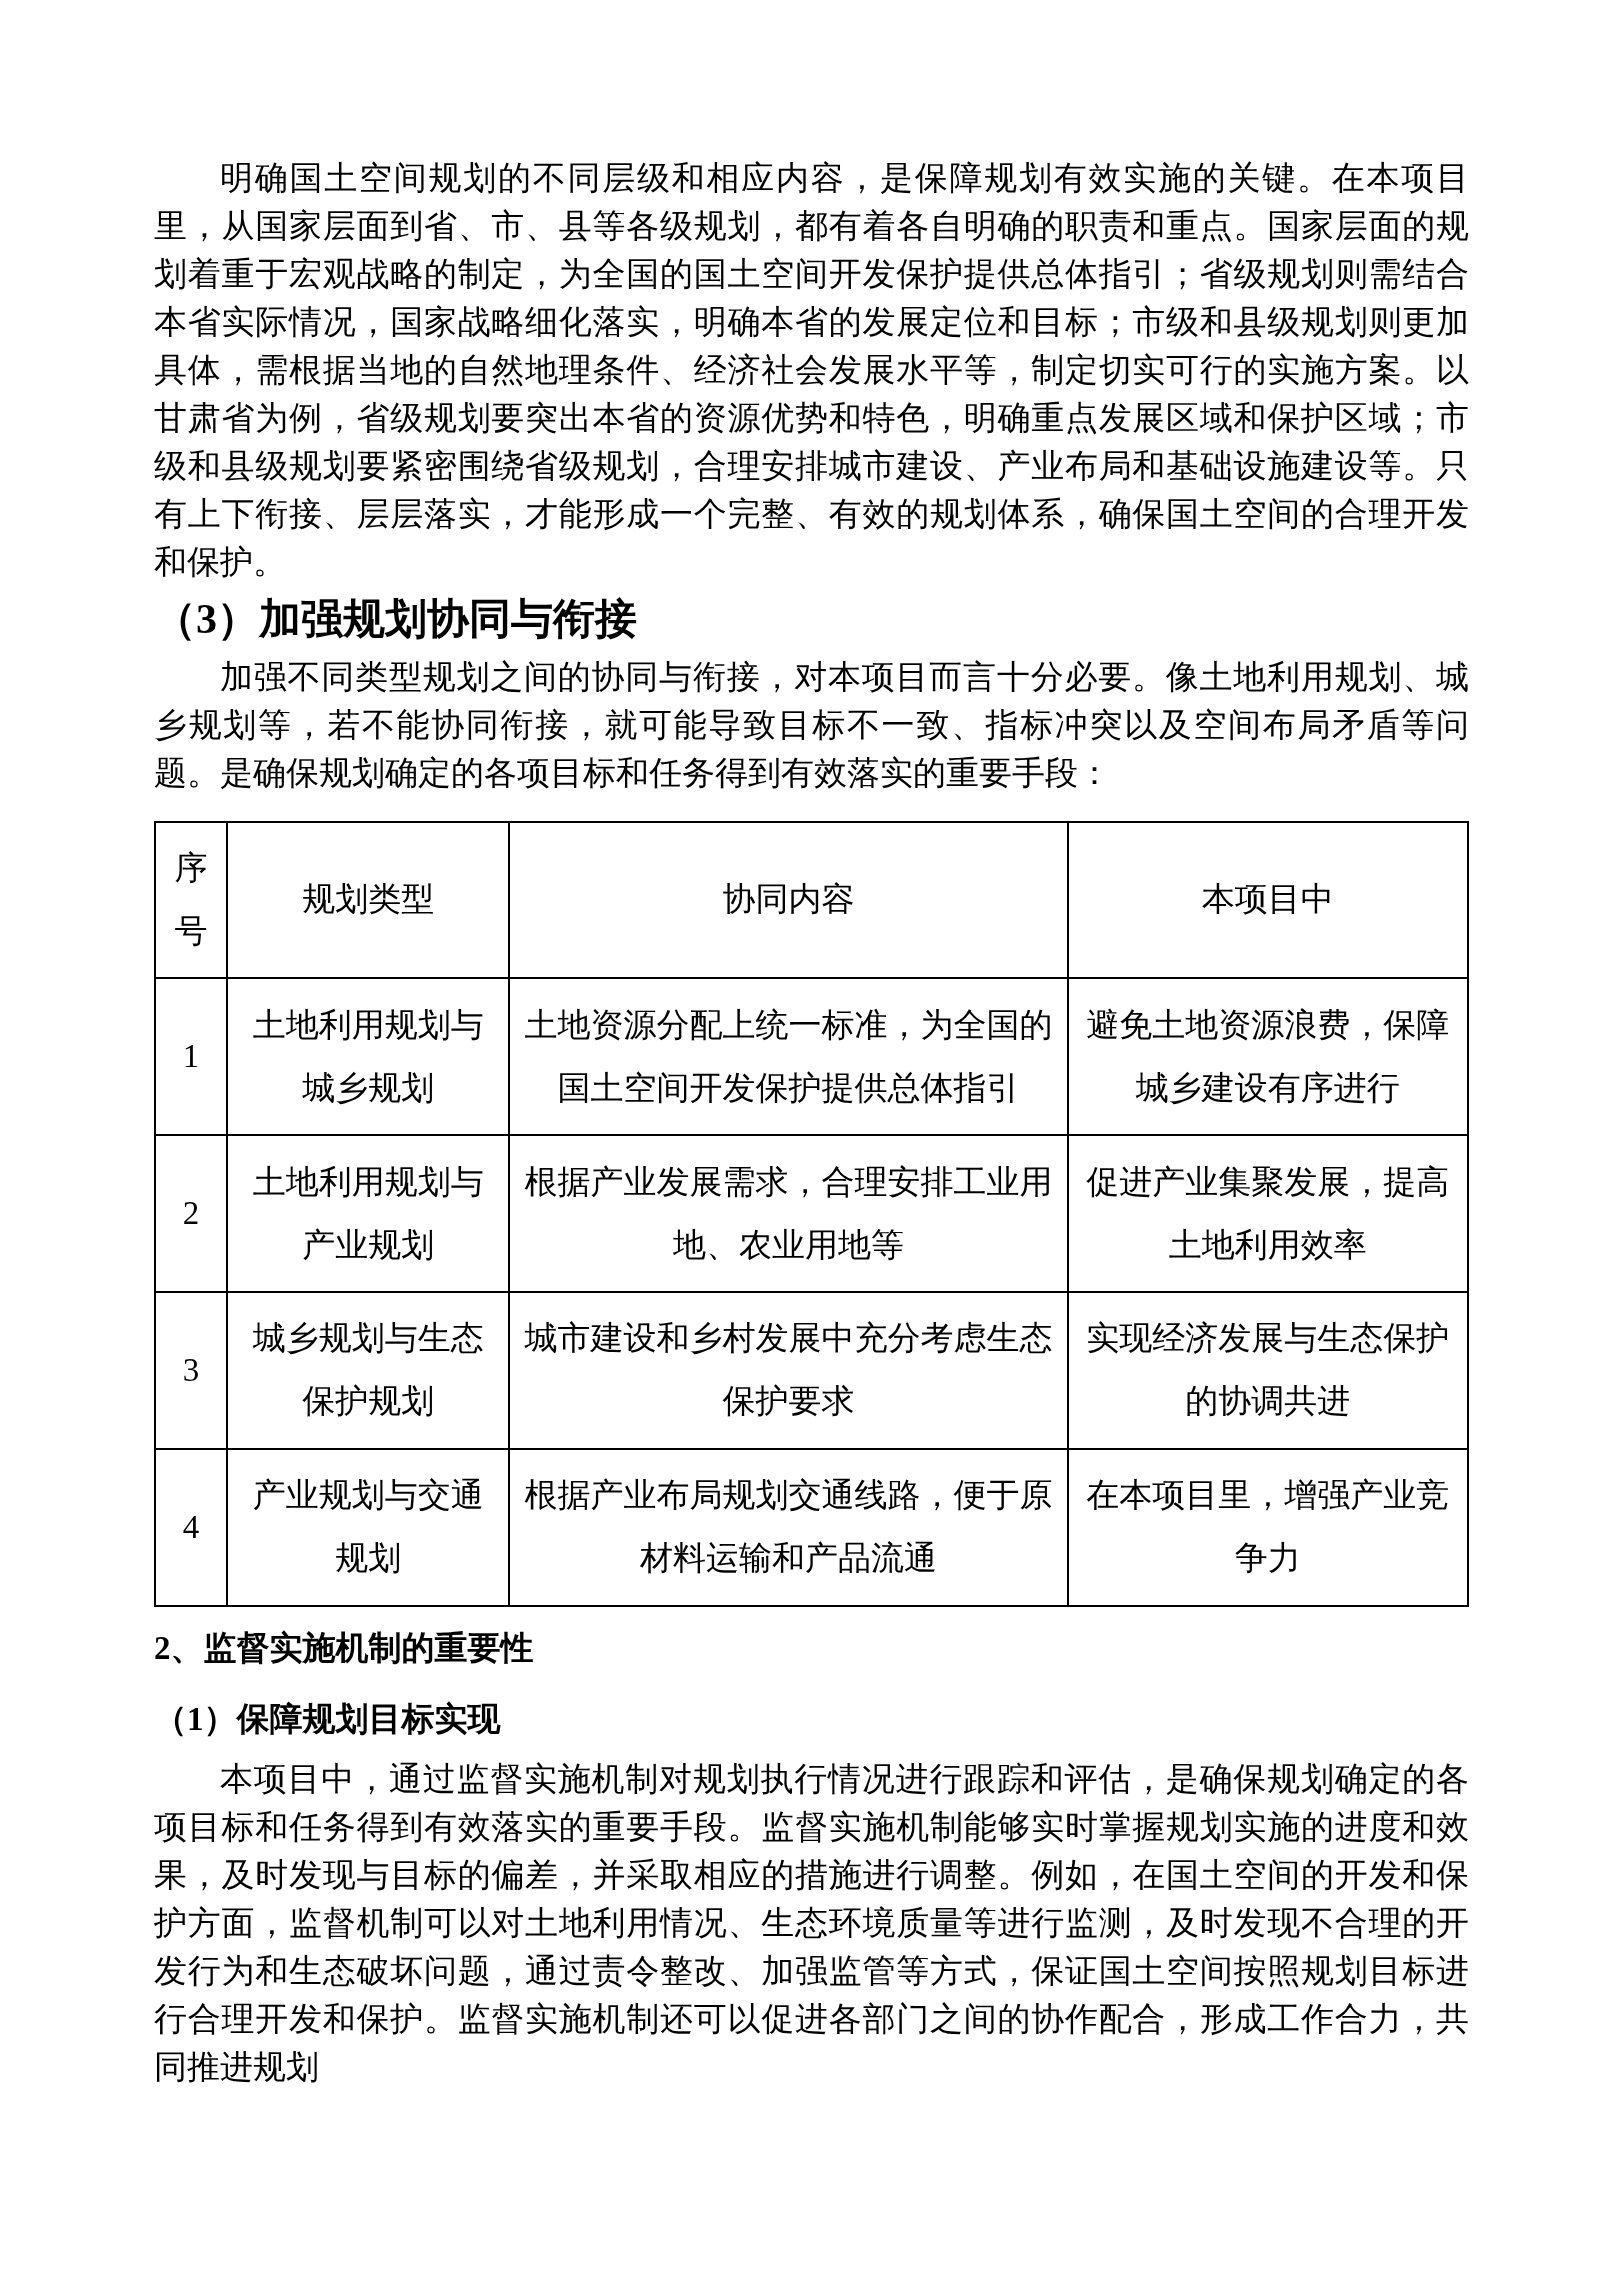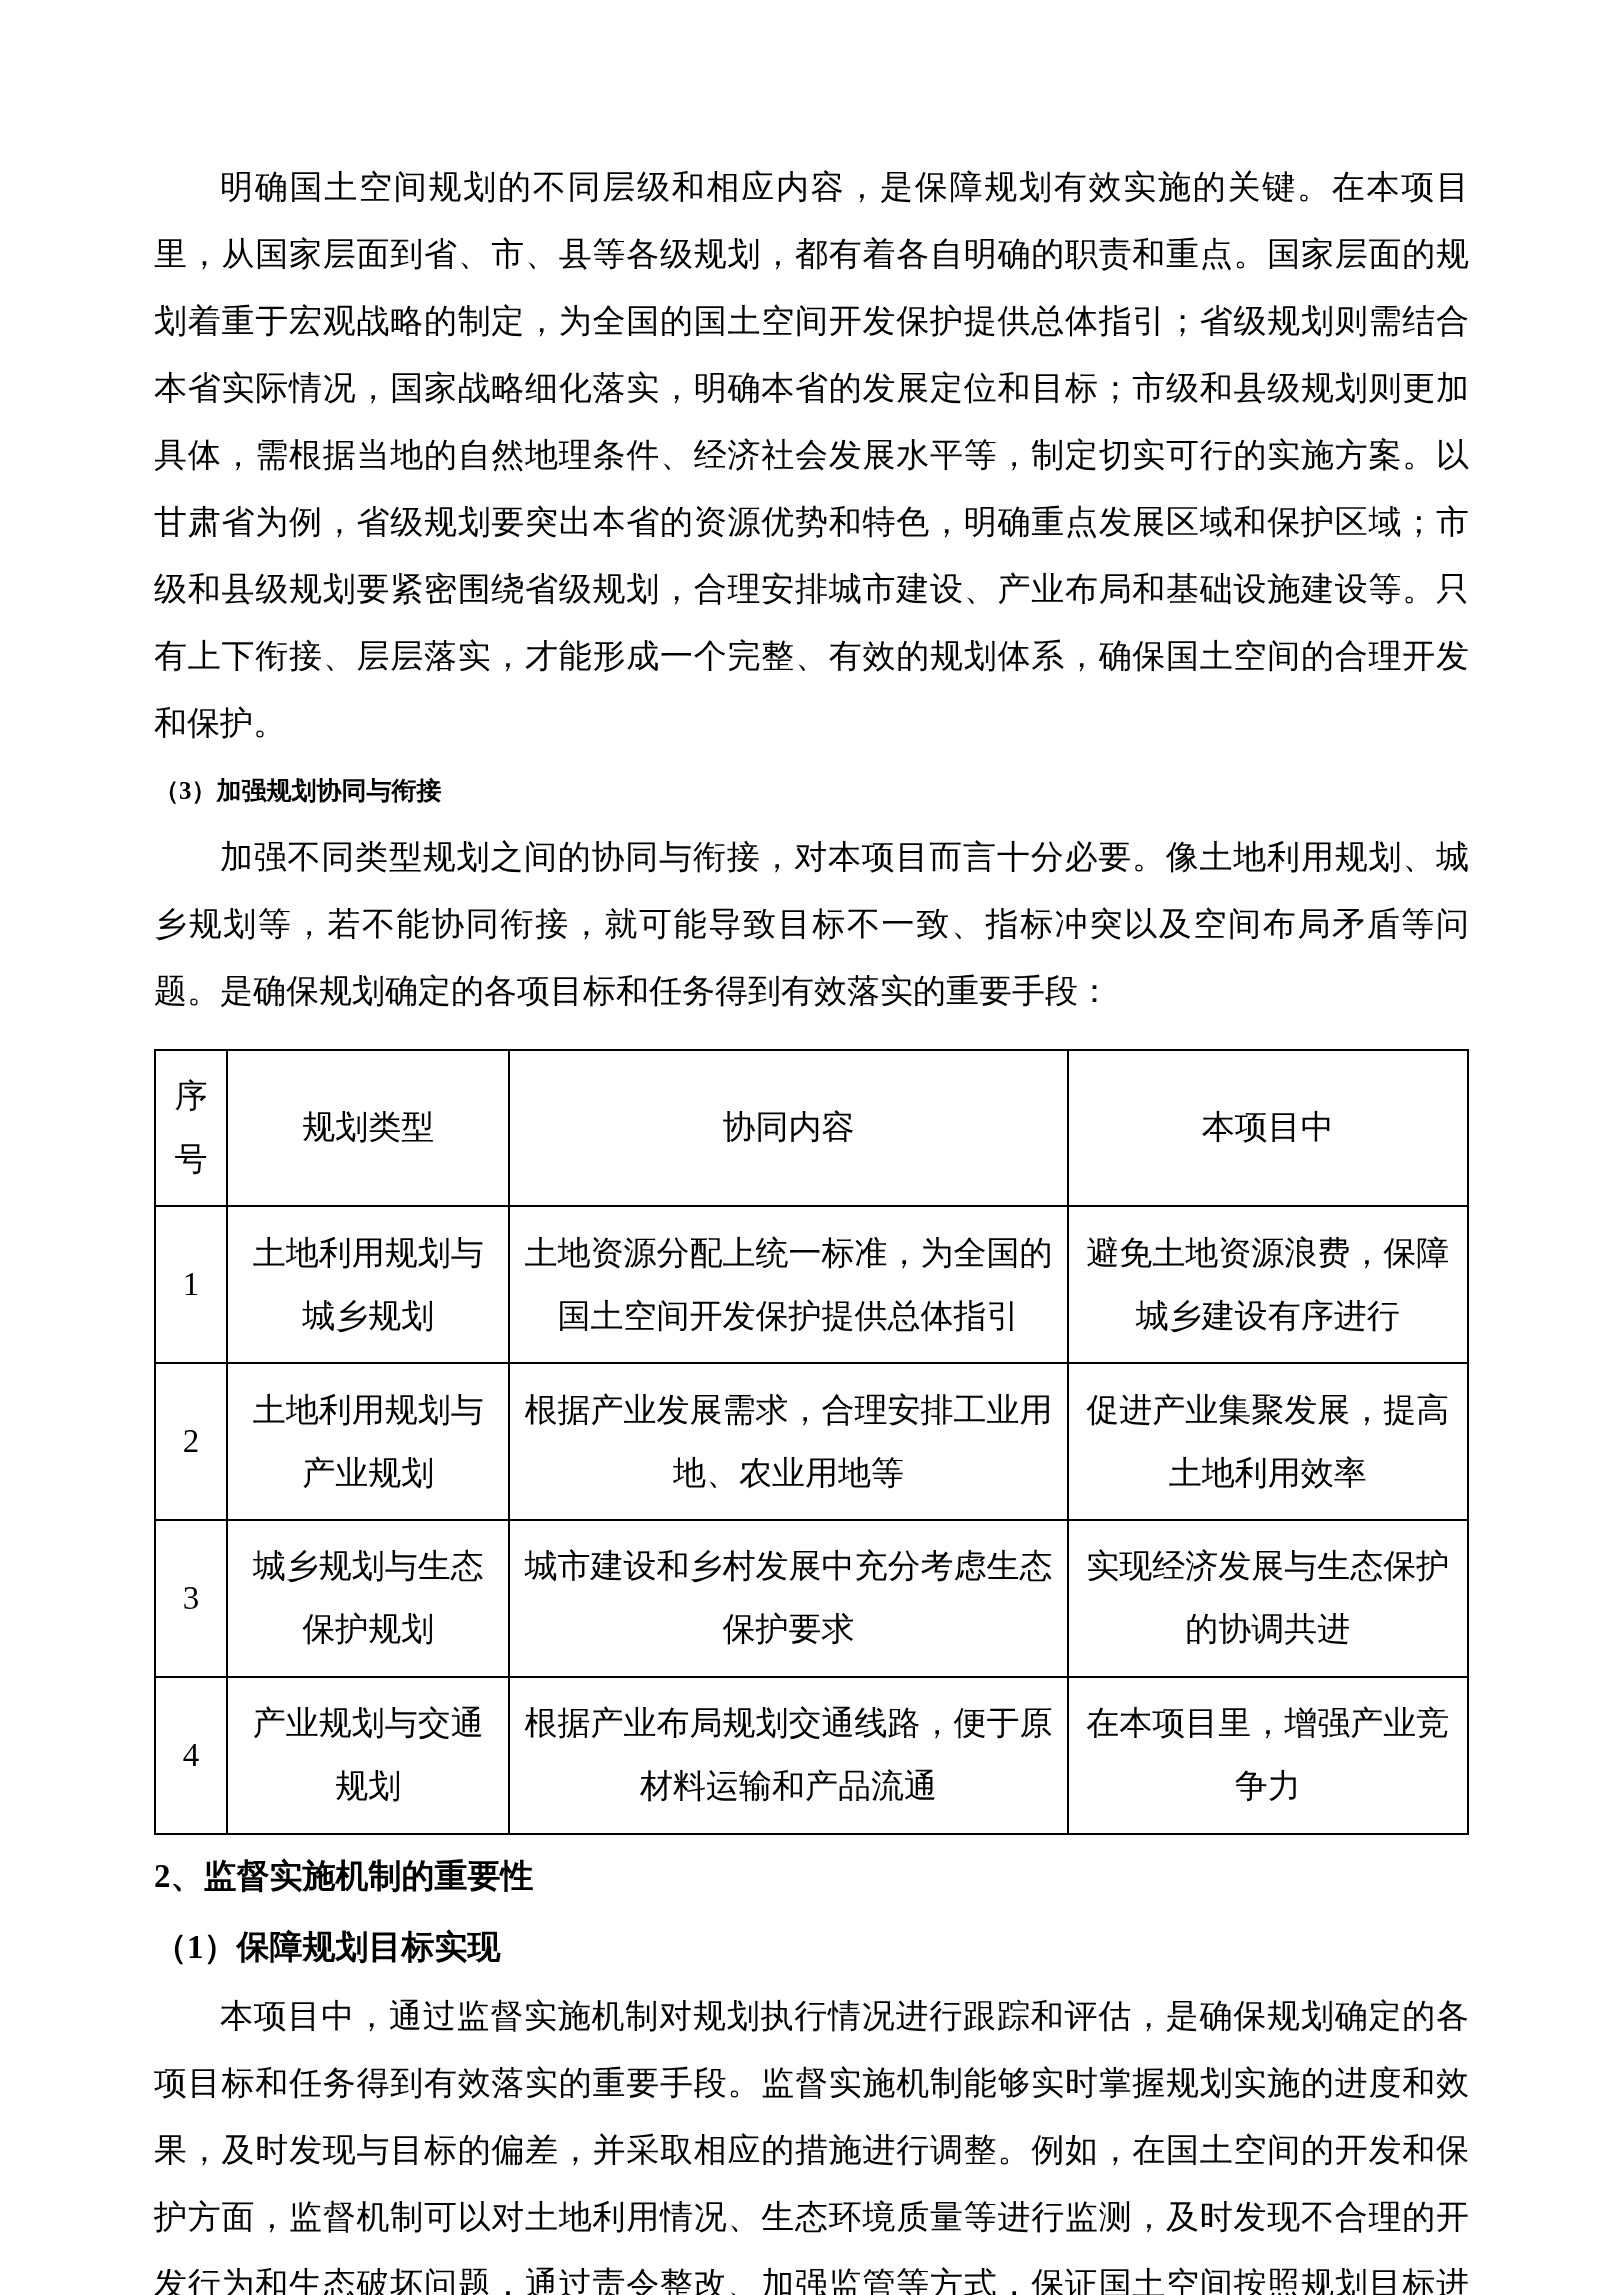--- a/index.html
+++ b/index.html
@@ -13,27 +13,27 @@
   }
   .page {
     width: 1623px;
     height: 2295px;
     background: #ffffff;
     padding: 154px 154px 118px 154px;
     overflow: hidden;
   }
   .body-para {
     font-size: 33px;
-    line-height: 67px;
+    line-height: 48px;
     text-align: justify;
     text-indent: 2em;
     word-break: break-all;
   }
   .heading {
-    font-size: 25px;
+    font-size: 42px;
     line-height: 67px;
     font-weight: bold;
     text-align: left;
     word-break: break-all;
   }
   .heading-sub {
     font-size: 33px;
     line-height: 71px;
     font-weight: bold;
   }

